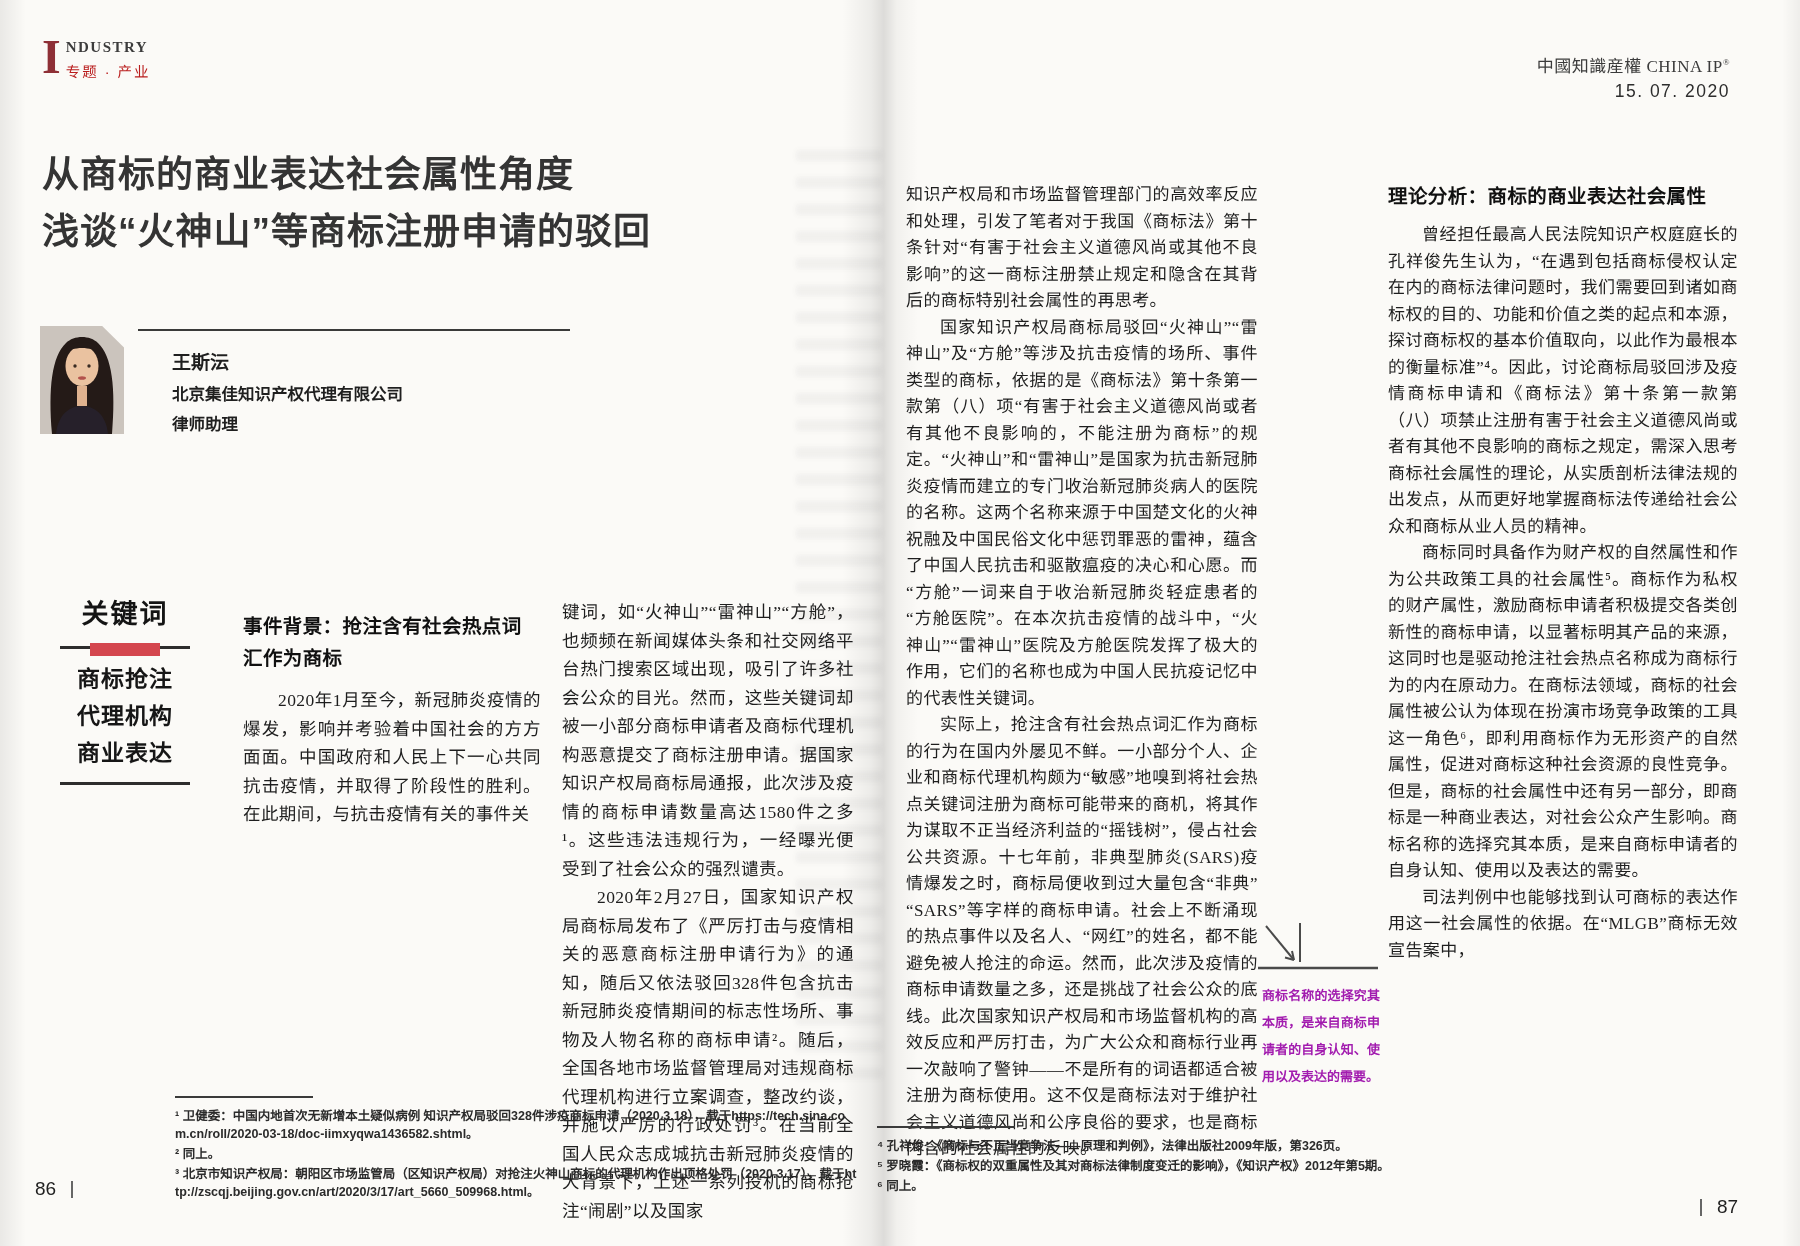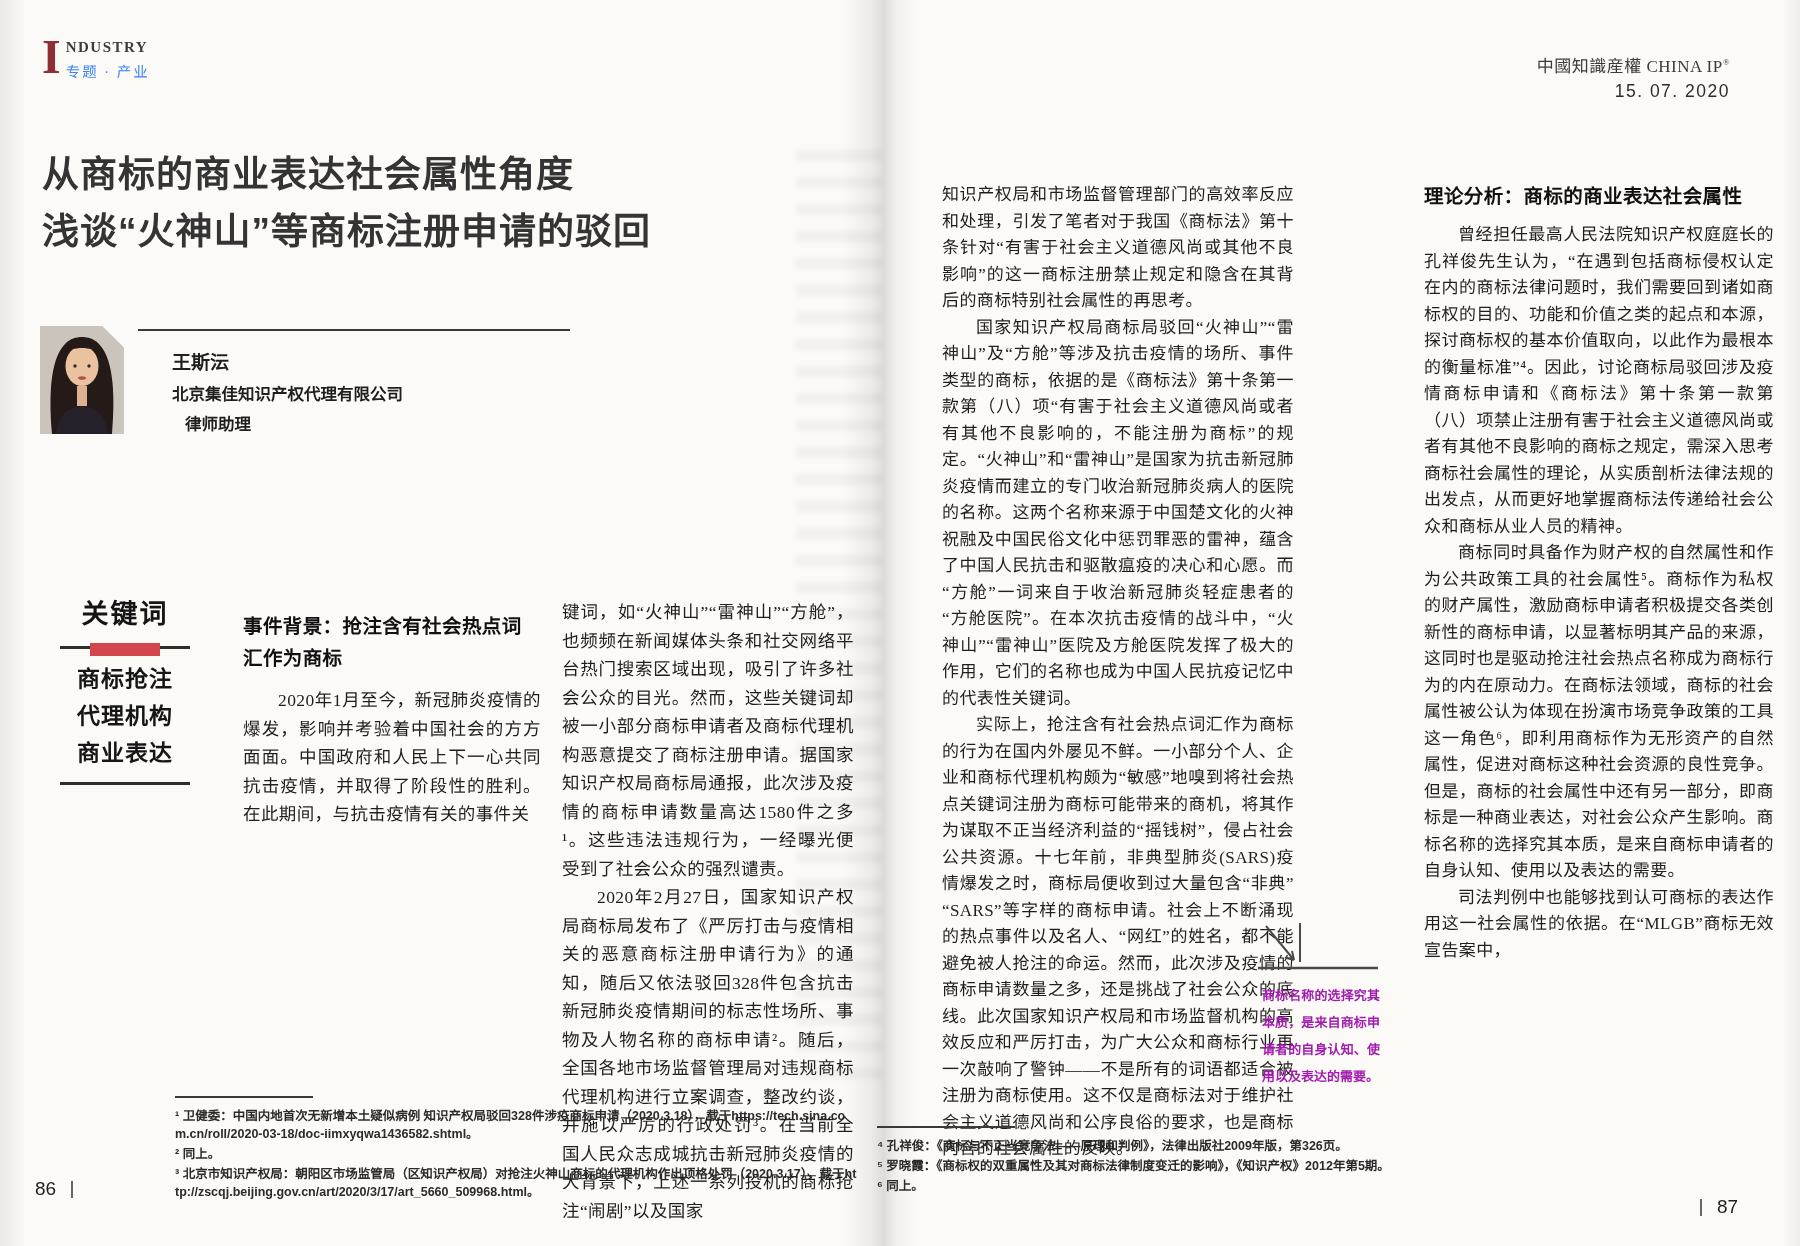--- a/index.html
+++ b/index.html
@@ -17,48 +17,48 @@
   .fold{position:absolute;left:842px;top:0;bottom:0;width:76px;
     background:linear-gradient(to right, rgba(0,0,0,0) 0%, rgba(0,0,0,0.06) 38%, rgba(0,0,0,0.12) 55%, rgba(0,0,0,0.04) 72%, rgba(0,0,0,0) 100%);}
   .bleed-strip{position:absolute;left:796px;top:150px;width:86px;height:930px;
     background:repeating-linear-gradient(to bottom, rgba(75,75,80,0.10) 0 11px, rgba(0,0,0,0) 11px 27px);
     filter:blur(2.5px);opacity:.55;}
   
   .logo{position:absolute;left:42px;top:34px;display:flex;font-family:"Liberation Serif",serif;}
   .logo-i{font-size:48px;line-height:46px;font-weight:700;color:#8e2f36;}
   .logo-col{margin-left:5px;padding-top:5px;}
   .logo-word{font-size:15px;letter-spacing:1.5px;color:#3c3c3c;font-weight:600;}
-  .logo-sub{font-size:14.5px;color:#3b82f6;margin-top:4px;letter-spacing:2px;font-family:Liberation Serif, serif;}
+  .logo-sub{font-size:14.5px;color:#b91c1c;margin-top:4px;letter-spacing:2px;font-family:Liberation Sans, sans-serif;}
   .masthead{position:absolute;top:52px;right:70px;text-align:right;color:#3b3b3b;}
   .masthead-line1{font-size:17px;letter-spacing:0.5px;}
   .masthead-line1 sup{font-size:9px;}
   .masthead-date{font-size:17.5px;margin-top:4px;font-family:"Liberation Sans",sans-serif;color:#2d2d2d;letter-spacing:1.5px;}
   
   .title{position:absolute;left:42px;top:146px;font-family:"Liberation Sans",sans-serif;
     font-weight:700;font-size:37px;line-height:57px;color:#343434;letter-spacing:1px;}
   .avatar{position:absolute;left:40px;top:326px;width:84px;height:108px;
     clip-path:polygon(0 0,74% 0,100% 20%,100% 100%,0 100%);}
   .author-rule{position:absolute;left:138px;top:329px;width:432px;height:2px;background:#3a3a3a;}
   .author-info{position:absolute;left:172px;top:347px;font-family:"Liberation Sans",sans-serif;color:#1f1f1f;}
   .author-name{font-size:19px;font-weight:700;}
   .author-org{font-size:16.5px;margin-top:7px;font-weight:600;}
-  .author-role{font-size:16.5px;margin-top:6px;font-weight:600;margin-left:13px;}
+  .author-role{font-size:16.5px;margin-top:6px;font-weight:600;}
   
   .keywords{position:absolute;left:60px;top:592px;width:130px;font-family:"Liberation Sans",sans-serif;}
   .kw-title{font-size:27px;font-weight:700;text-align:center;color:#141414;letter-spacing:2px;}
   .kw-bar{position:relative;height:16px;margin-top:10px;}
   .kw-bar-line{position:absolute;top:5px;left:0;right:0;height:3px;background:#2d2d2d;}
   .kw-bar-red{position:absolute;top:2px;left:50%;transform:translateX(-50%);width:70px;height:13px;background:#d4464e;}
   .kw-item{margin-top:7px;text-align:center;font-size:23px;font-weight:700;color:#161616;line-height:30px;letter-spacing:1px;}
   .kw-rule-bottom{margin-top:14px;height:3px;background:#2d2d2d;}
   
   .col{position:absolute;text-align:justify;color:#1e1e1e;}
   .col p{margin:0;}
   .lp-text{font-size:17.5px;line-height:28.5px;letter-spacing:0.4px;}
-  .rp-text{font-size:17px;line-height:26.5px;letter-spacing:0.4px;margin-left:36px;}
+  .rp-text{font-size:17px;line-height:26.5px;letter-spacing:0.4px;}
   .indent{text-indent:2em;}
   .cont{text-indent:0;}
   .sec-heading{font-family:Liberation Mono, monospace;font-weight:700;color:#101010;
     font-size:19.5px;line-height:32px;text-align:left;margin:14px 0 10px;}
   .sec-heading.first{margin-top:0;margin-bottom:8px;}
   .col1{left:243px;top:598px;width:298px;}
   .col2{left:562px;top:598px;width:292px;}
   .colA{left:906px;top:182px;width:352px;}
   .colB{left:1388px;top:182px;width:350px;}
   

